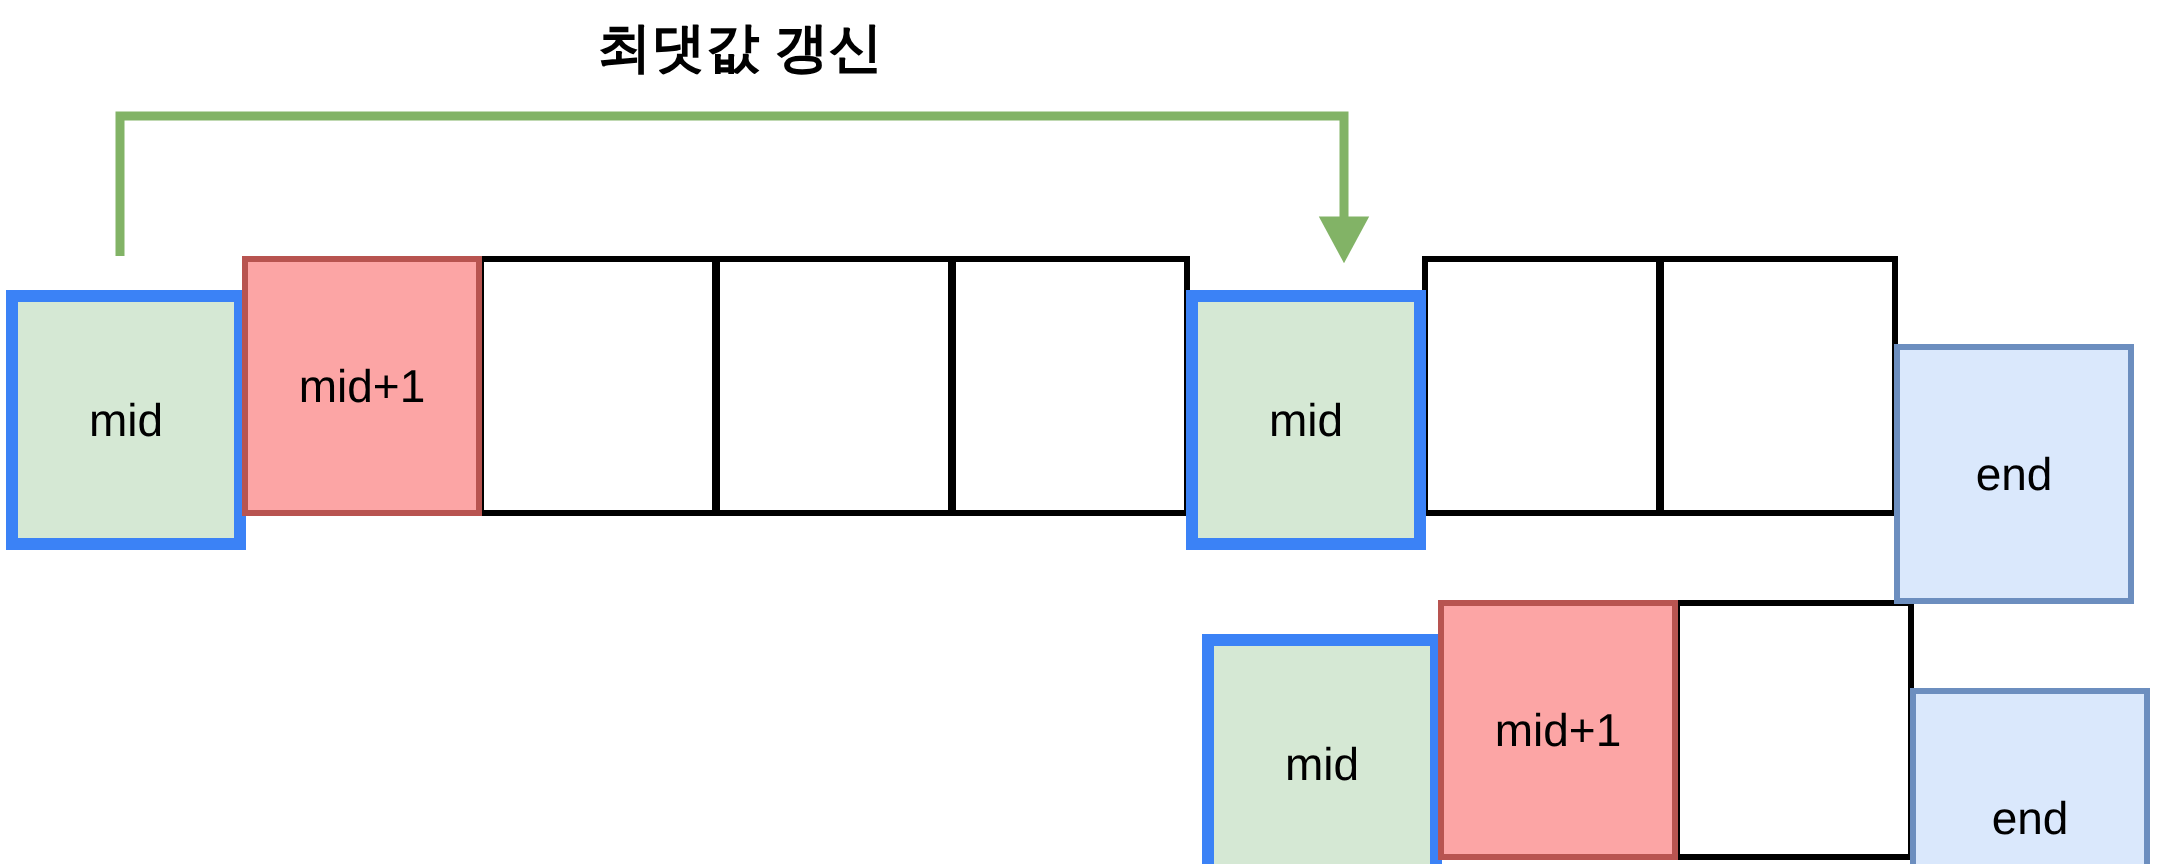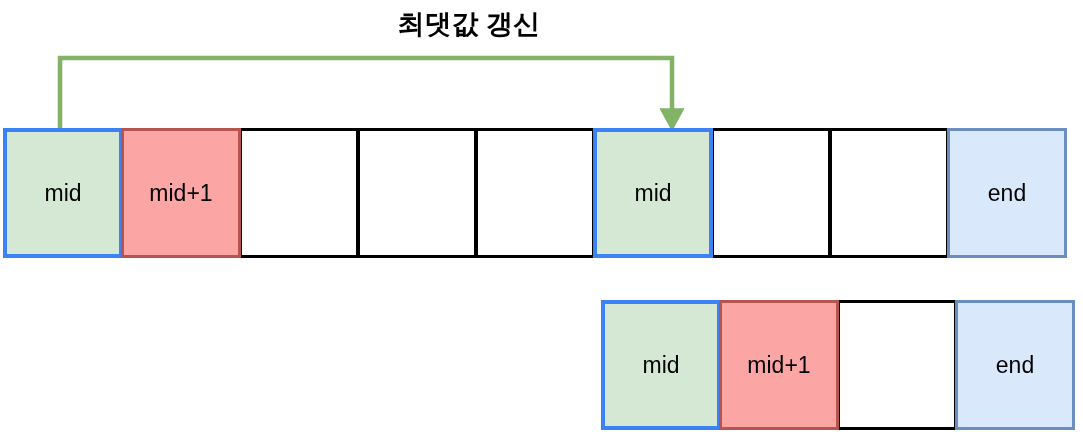--- a/index.html
+++ b/index.html
@@ -17,21 +17,21 @@
     background: #ffffff;
     overflow: hidden;
   }
 
   
   #diagram-title {
     position: absolute;
     left: 200px;
     top: 6px;
     width: 340px;
-    text-align: right;
+    text-align: center;
     font-size: 27px;
     font-weight: bold;
     color: #000000;
     letter-spacing: 0px;
     white-space: nowrap;
   }
 
   
   #arrow-layer {
     position: absolute;
@@ -64,30 +64,31 @@
     width: 120px;
     height: 130px;
     box-sizing: border-box;
     display: flex;
     align-items: center;
     justify-content: center;
     font-size: 23px;
     color: #000000;
     margin-right: -2px;
   }
-  .cell:last-child { margin-right: 0; }
+  .cell:last-child { margin-right: 0; margin-top: 44px; }
 
   .cell-plain {
     background: #ffffff;
     border: 3px solid #000000;
   }
   .cell-green {
     background: #d5e8d4;
-    border: 4px solid #3b82f6;
+    border: 6px solid #3b82f6;
     z-index: 3;
+    margin-top: 17px;
   }
   .cell-red {
     background: #fca5a5;
     border: 3px solid #b85450;
     z-index: 3;
   }
   .cell-blue {
     background: #dae8fc;
     border: 3px solid #6c8ebf;
     z-index: 3;

